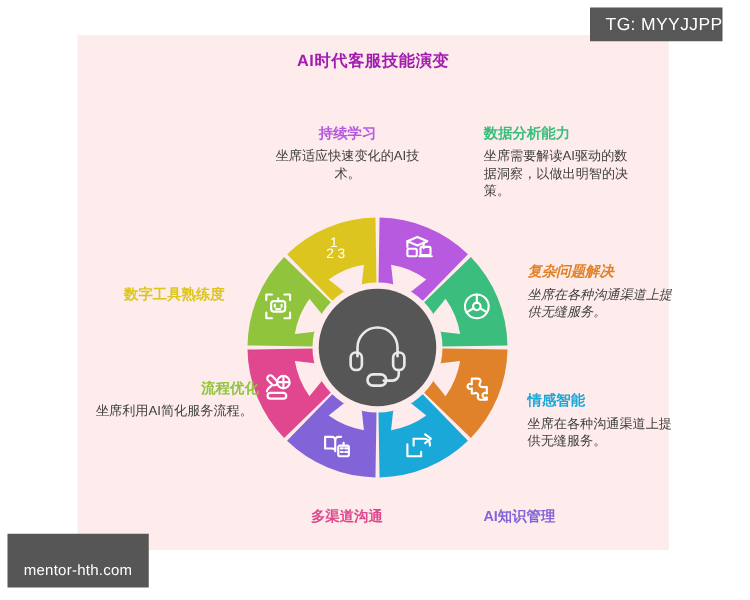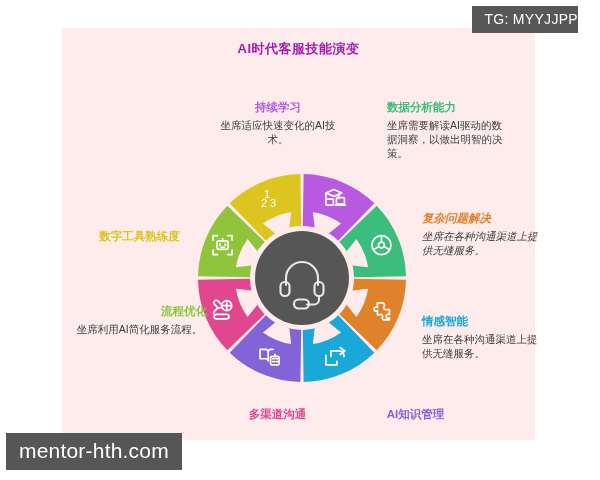--- a/index.html
+++ b/index.html
@@ -73,22 +73,22 @@
     font-size: 14px;
     padding: 5px 0 6px 12px;
     letter-spacing: .3px;
     text-align: right;
   }
   #wm-site {
     position: absolute;
     left: 6px; bottom: 10px;
     background: #565656;
     color: #ffffff;
-    font-size: 21px;
-    padding: 6px 13px 7px 13px;
+    font-size: 12px;
+    padding: 22px 13px 7px 13px;
     letter-spacing: .2px;
   }
 </style>
 </head>
 <body>
 
 <div id="root">
 
   <div id="card">
 

